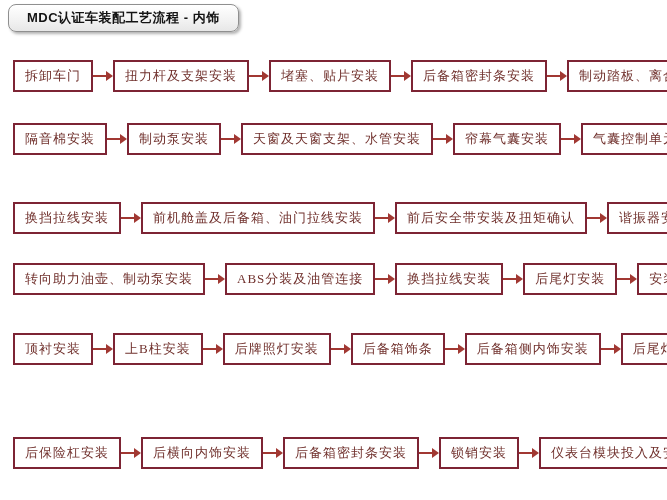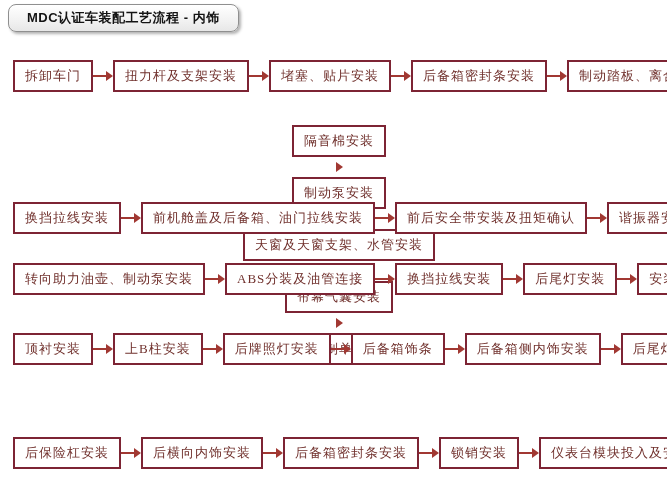--- a/index.html
+++ b/index.html
@@ -70,21 +70,21 @@
         <div class="flow-box">拆卸车门</div>
         <div class="flow-arrow"></div>
         <div class="flow-box">扭力杆及支架安装</div>
         <div class="flow-arrow"></div>
         <div class="flow-box">堵塞、贴片安装</div>
         <div class="flow-arrow"></div>
         <div class="flow-box">后备箱密封条安装</div>
         <div class="flow-arrow"></div>
         <div class="flow-box">制动踏板、离合踏板、油门踏板安装</div>
       </div>
-      <div class="flow-row" style="top: 125px; flex-direction: column;">
+      <div class="flow-row" style="top: 125px;">
         <div class="flow-box">隔音棉安装</div>
         <div class="flow-arrow"></div>
         <div class="flow-box">制动泵安装</div>
         <div class="flow-arrow"></div>
         <div class="flow-box">天窗及天窗支架、水管安装</div>
         <div class="flow-arrow"></div>
         <div class="flow-box">帘幕气囊安装</div>
         <div class="flow-arrow"></div>
         <div class="flow-box">气囊控制单元安装</div>
       </div>

